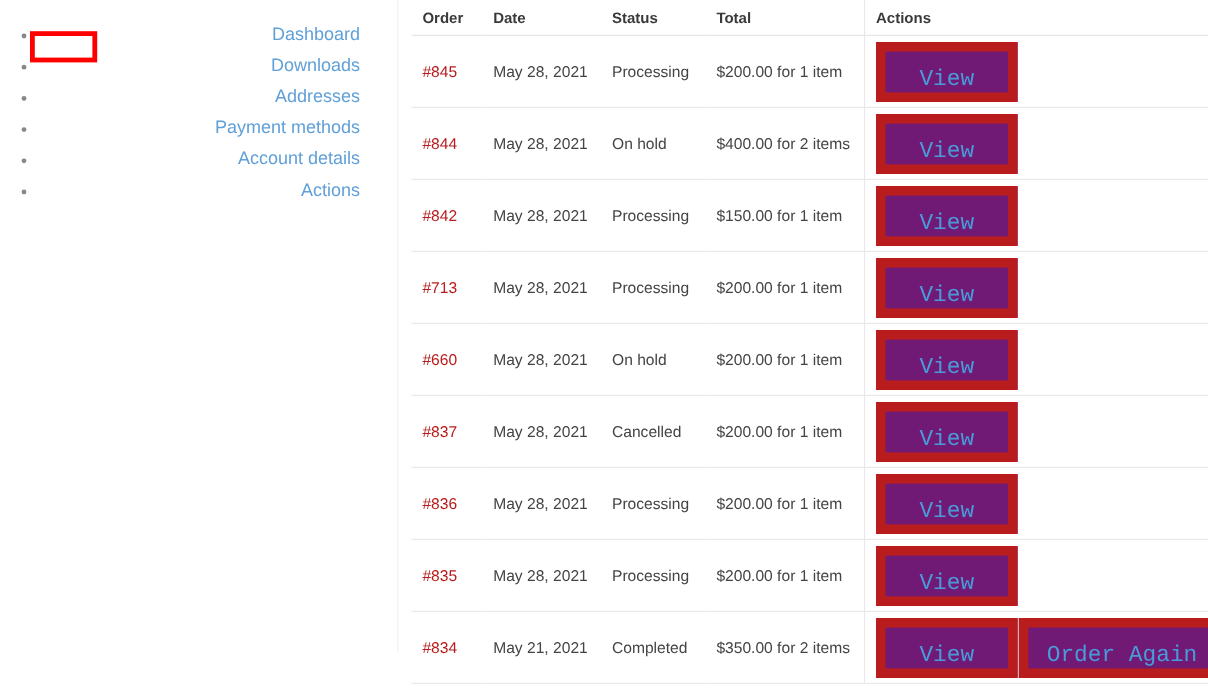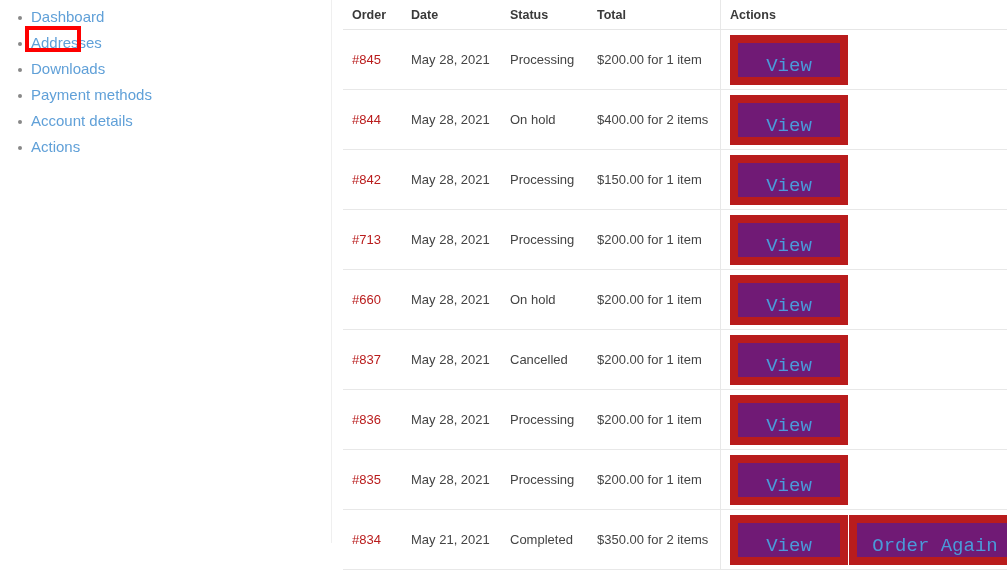--- a/index.html
+++ b/index.html
@@ -14,21 +14,22 @@
     font-family: "Liberation Sans", sans-serif;
     -webkit-font-smoothing: antialiased;
   }
 
   
   .sidebar {
     position: absolute;
     left: 0;
     top: 0;
     width: 300px;
-    padding-top: 4px;
+    padding-top: 16px;
+    text-align: right;
   }
   .nav-list {
     list-style: none;
     margin: 0;
     padding: 0;
   }
   .nav-item {
     position: relative;
     height: 26px;
     line-height: 26px;
@@ -155,22 +156,22 @@
   }
   .btn-view { width: 118px; }
   .btn-order-again { width: 172px; margin-left: 1px; }
 </style>
 </head>
 <body>
 
 <div class="sidebar">
   <ul class="nav-list">
       <li class="nav-item"><a class="nav-link">Dashboard</a></li>
+      <li class="nav-item"><a class="nav-link">Downloads</a></li>
       <li class="nav-item"><a class="nav-link">Addresses</a></li>
-      <li class="nav-item"><a class="nav-link">Downloads</a></li>
       <li class="nav-item"><a class="nav-link">Payment methods</a></li>
       <li class="nav-item"><a class="nav-link">Account details</a></li>
       <li class="nav-item"><a class="nav-link">Actions</a></li>
     </ul>
   <div class="annot-orders"></div>
 </div>
 
 <div class="orders-wrap">
   <table class="orders">
     <thead>

